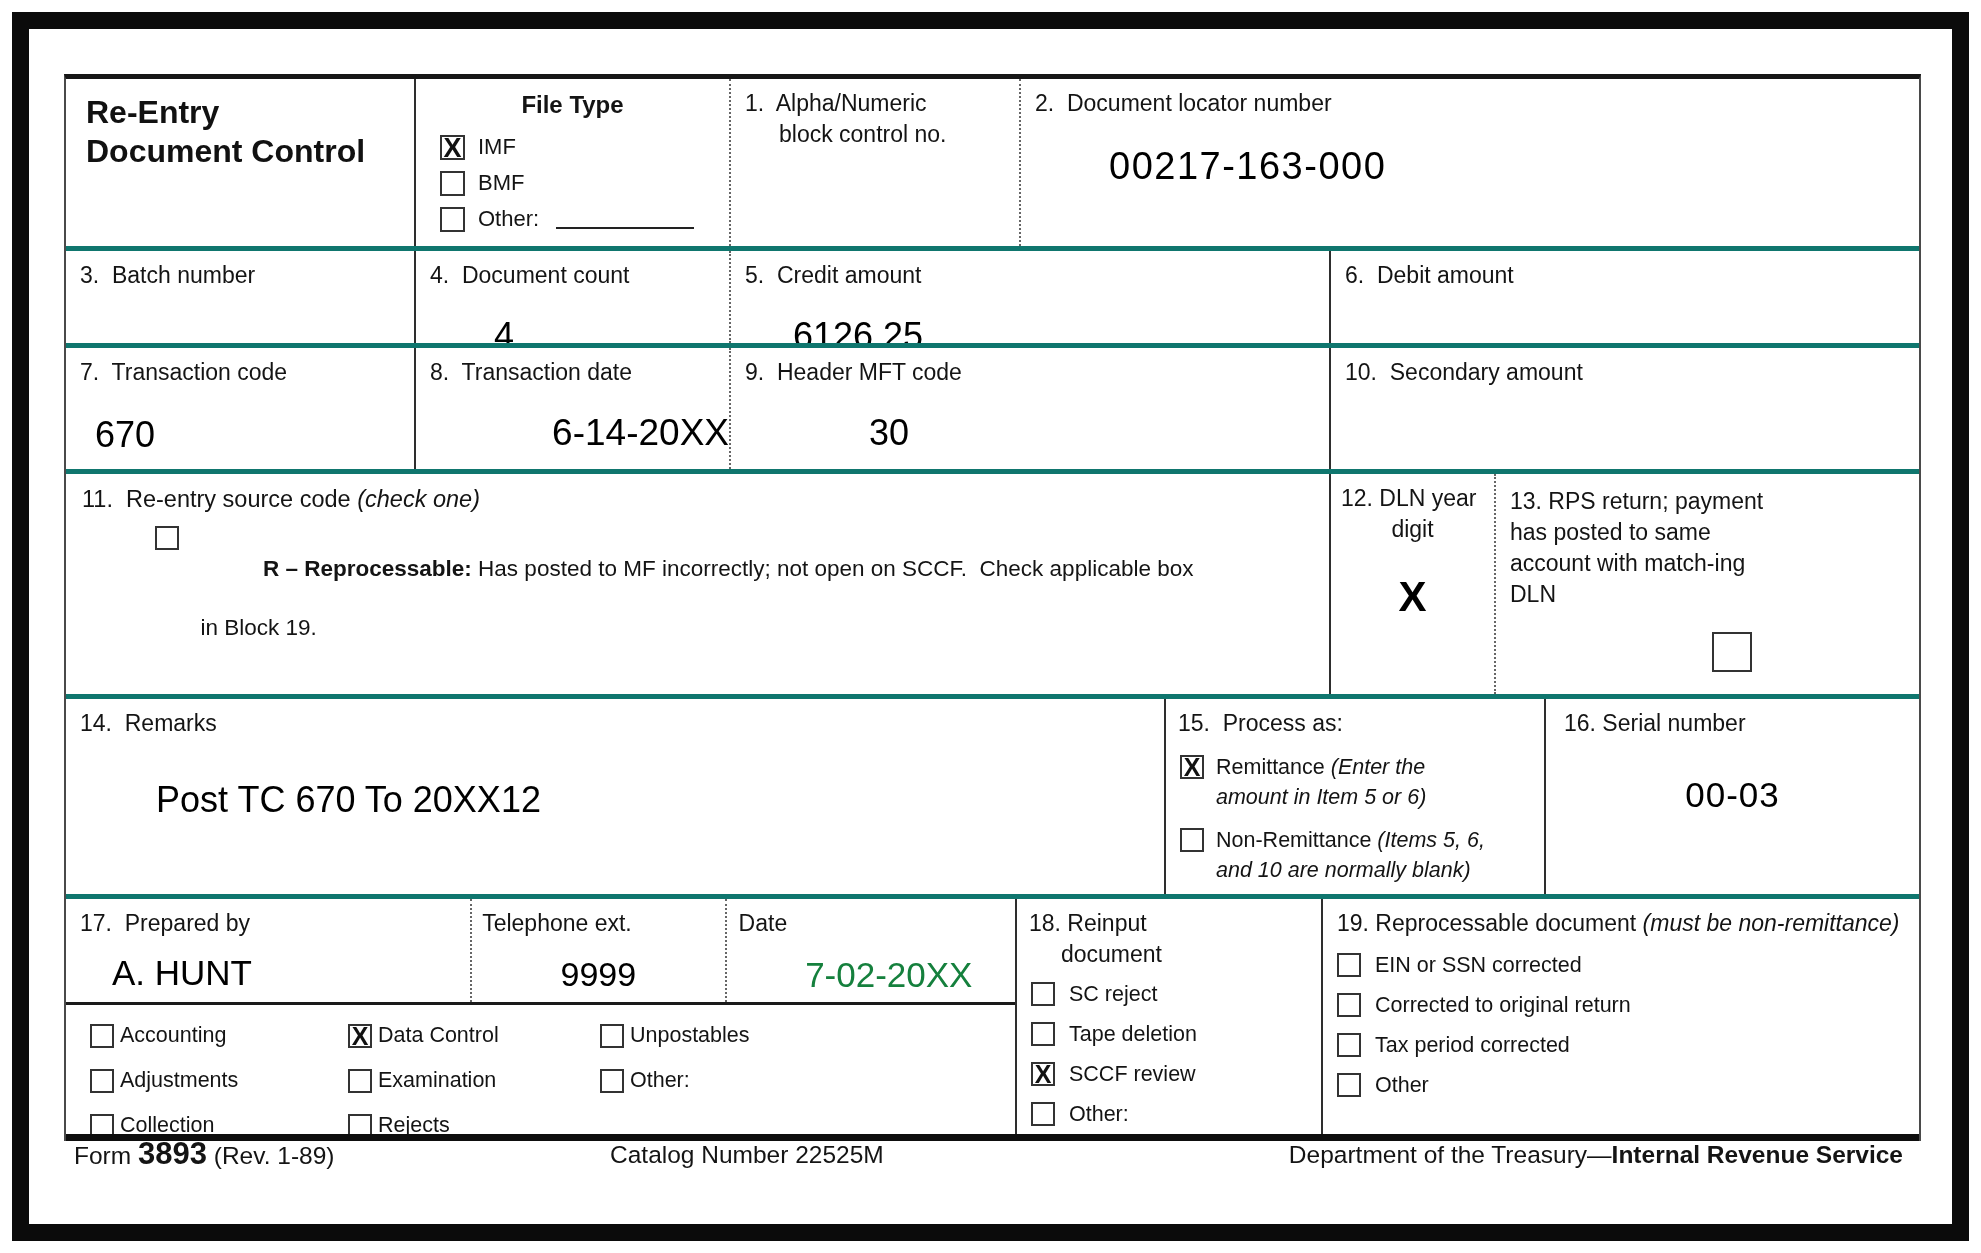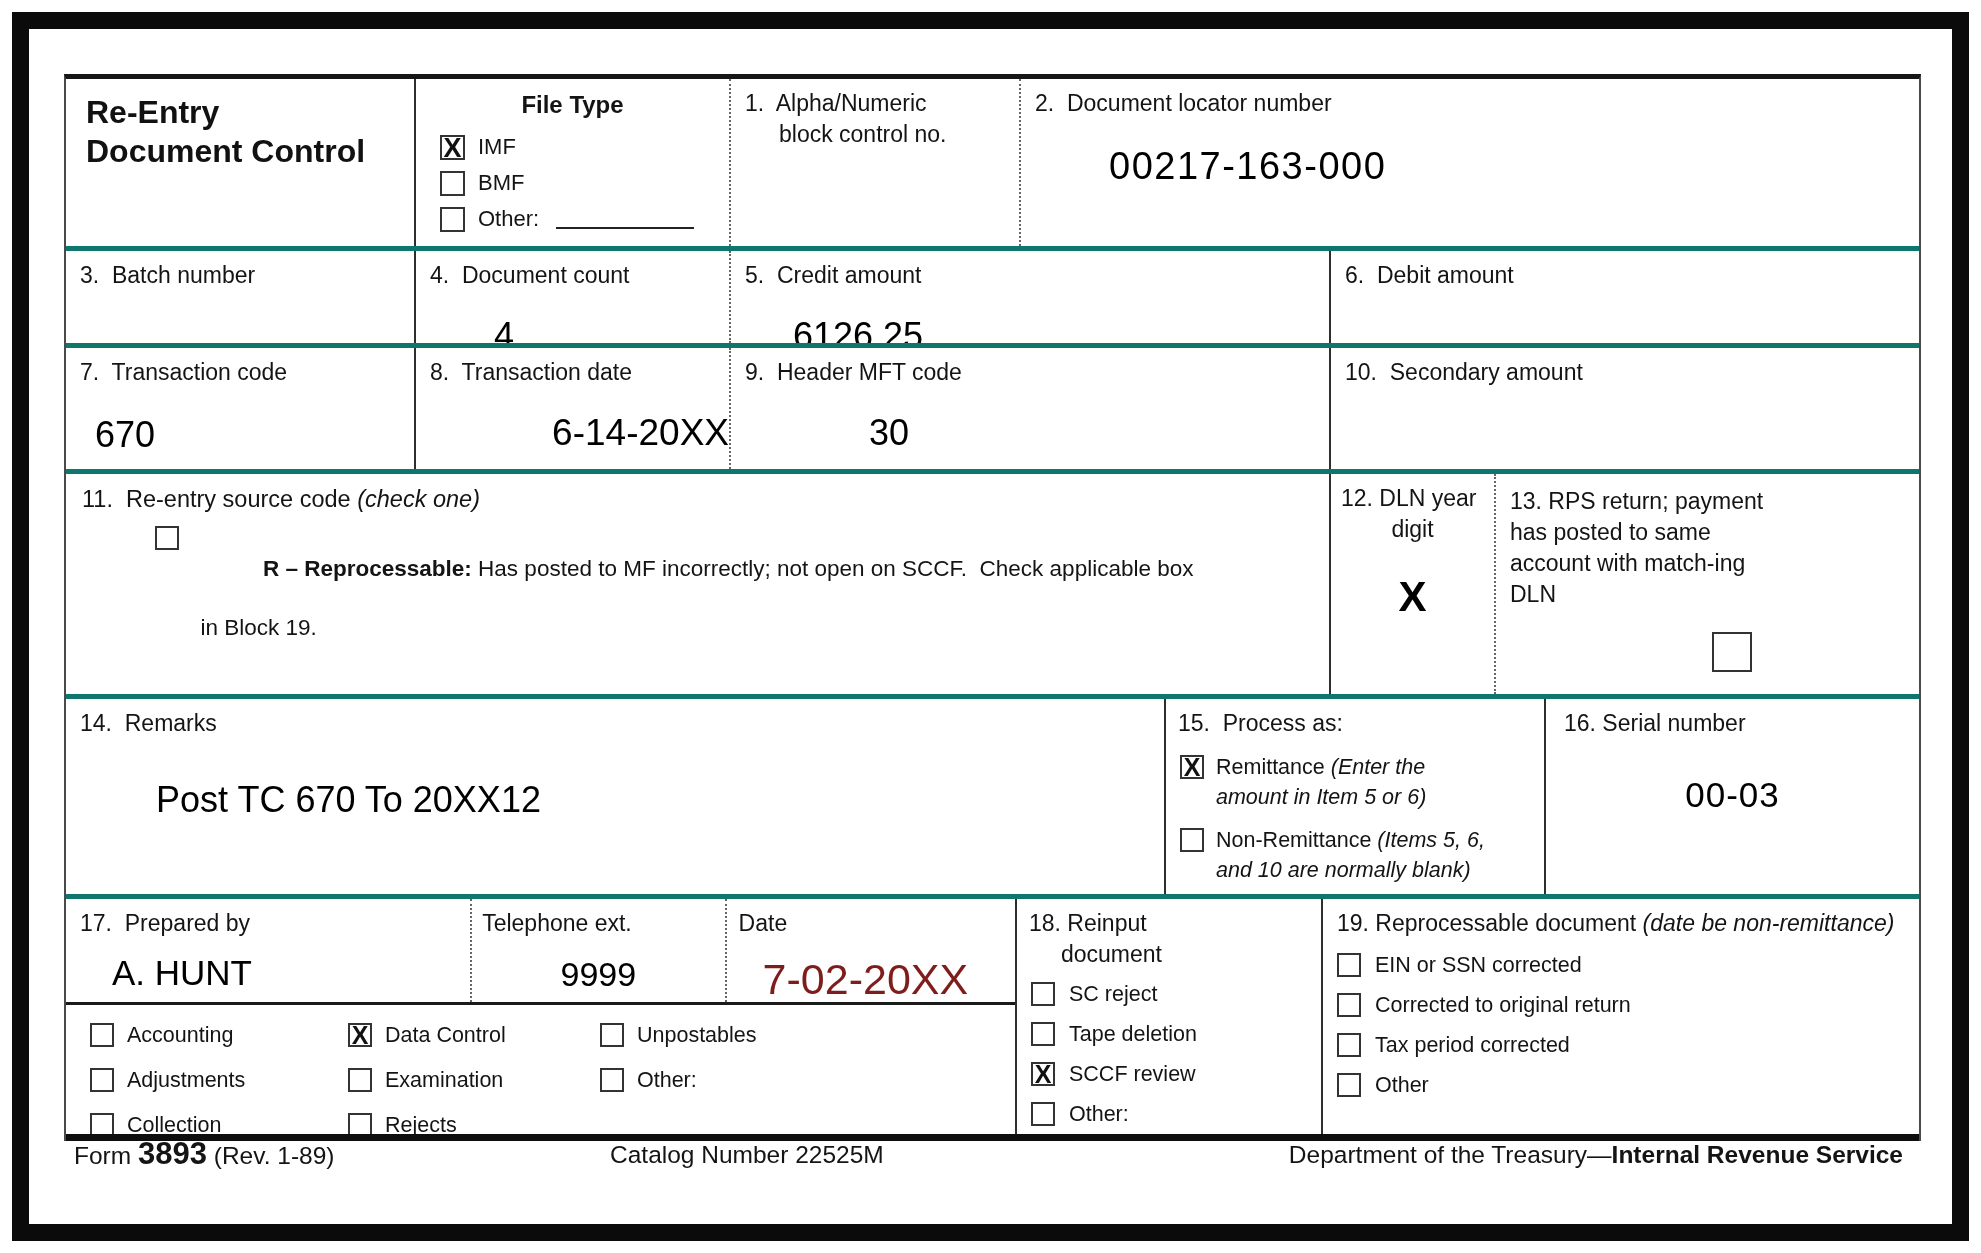--- a/index.html
+++ b/index.html
@@ -43,23 +43,23 @@
   .p15-opt{display:flex;gap:12px;margin:14px 0 0 14px;font-size:21.5px;line-height:1.38;}
   .p15-opt .cb{margin-top:2px;width:24px;height:24px;font-size:25px;line-height:20px;}
   .p15-text{width:285px;}
   .val16{font-size:35px;text-align:center;margin-top:36px;letter-spacing:1px;color:#000;}
   .sub17{display:flex;height:106px;border-bottom:3px solid #1a1a1a;box-sizing:border-box;}
   .s17a{width:405px;box-sizing:border-box;}
   .s17b{width:255px;border-left:2px dotted #666;box-sizing:border-box;}
   .s17c{width:291px;border-left:2px dotted #666;box-sizing:border-box;}
   .val17{font-size:35px;padding:14px 0 0 46px;color:#000;}
   .val17b{font-size:34px;text-align:center;margin-top:16px;color:#000;}
-  .val17c{font-size:43px;padding:16px 0 0 36px;color:#7f1d1d;}
+  .val17c{font-size:35px;padding:16px 0 0 36px;color:#15803d;text-align:center;}
   .grid17{display:grid;grid-template-columns:258px 252px 1fr;margin:18px 0 0 24px;row-gap:20px;}
-  .g-item{display:flex;align-items:flex-start;gap:13px;font-size:21.5px;}
+  .g-item{display:flex;align-items:flex-end;gap:6px;font-size:21.5px;}
   .g-item .cb,.o-item .cb{width:24px;height:24px;font-size:25px;line-height:20px;}
   .opt-col{display:flex;flex-direction:column;gap:15px;margin:14px 0 0 14px;}
   .o-item{display:flex;align-items:center;gap:14px;font-size:21.5px;}
   .lbl19{font-size:23px;line-height:1.3;padding:10px 0 0 105px;text-indent:-91px;width:640px;box-sizing:border-box;white-space:pre-wrap;}
   .footer{position:absolute;left:64px;top:1120px;width:1853px;height:72px;}
   .f-form{position:absolute;left:10px;top:16px;font-size:24.5px;}
   .f-num{font-weight:bold;font-size:31px;}
   .f-cat{position:absolute;left:546px;top:21px;font-size:24.5px;}
   .f-dept{position:absolute;right:14px;top:21px;font-size:24.5px;}
   .f-agency{font-weight:bold;}
@@ -252,21 +252,21 @@
           <span class="cb">X</span>
           <span>SCCF review</span>
         </div>
         <div class="o-item">
           <span class="cb"></span>
           <span>Other:</span>
         </div>
       </div>
     </div>
     <div class="cell last" style="width:596px">
-      <div class="lbl19"><span>19. Reprocessable document </span><span class="note">(date be non-remittance)</span></div>
+      <div class="lbl19"><span>19. Reprocessable document </span><span class="note">(must be non-remittance)</span></div>
       <div class="opt-col">
         <div class="o-item">
           <span class="cb"></span>
           <span>EIN or SSN corrected</span>
         </div>
         <div class="o-item">
           <span class="cb"></span>
           <span>Corrected to original return</span>
         </div>
         <div class="o-item">

